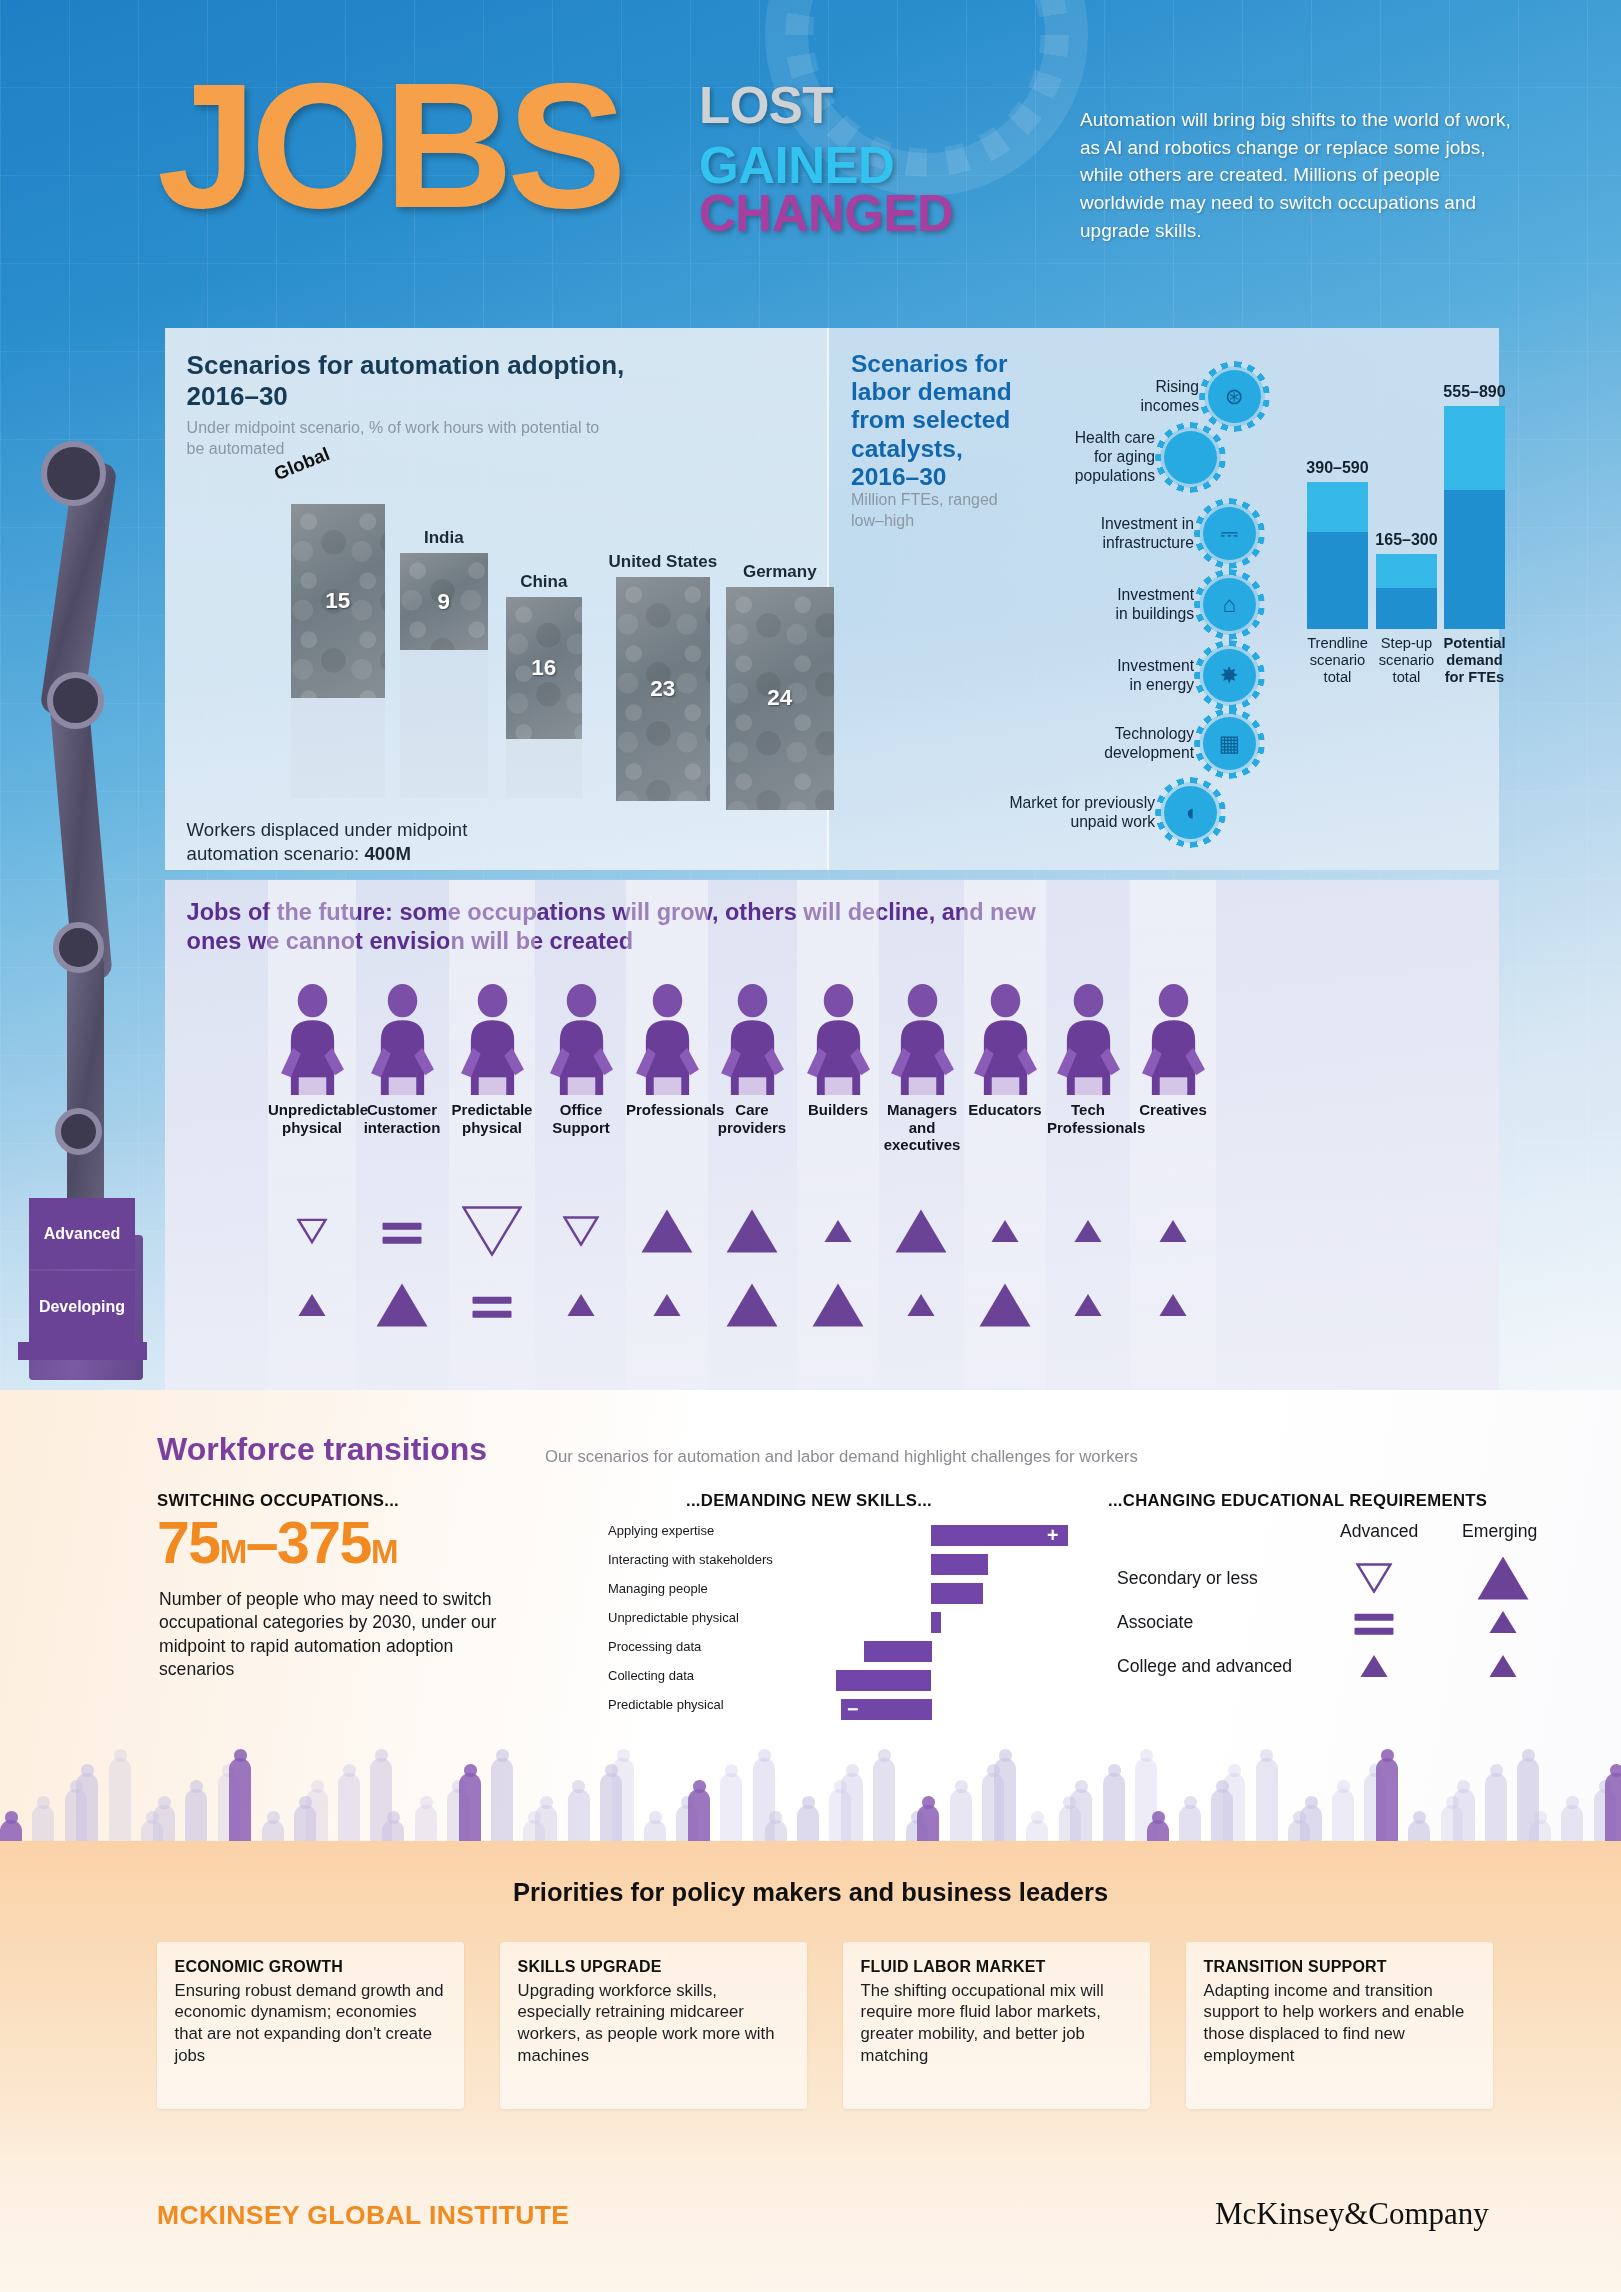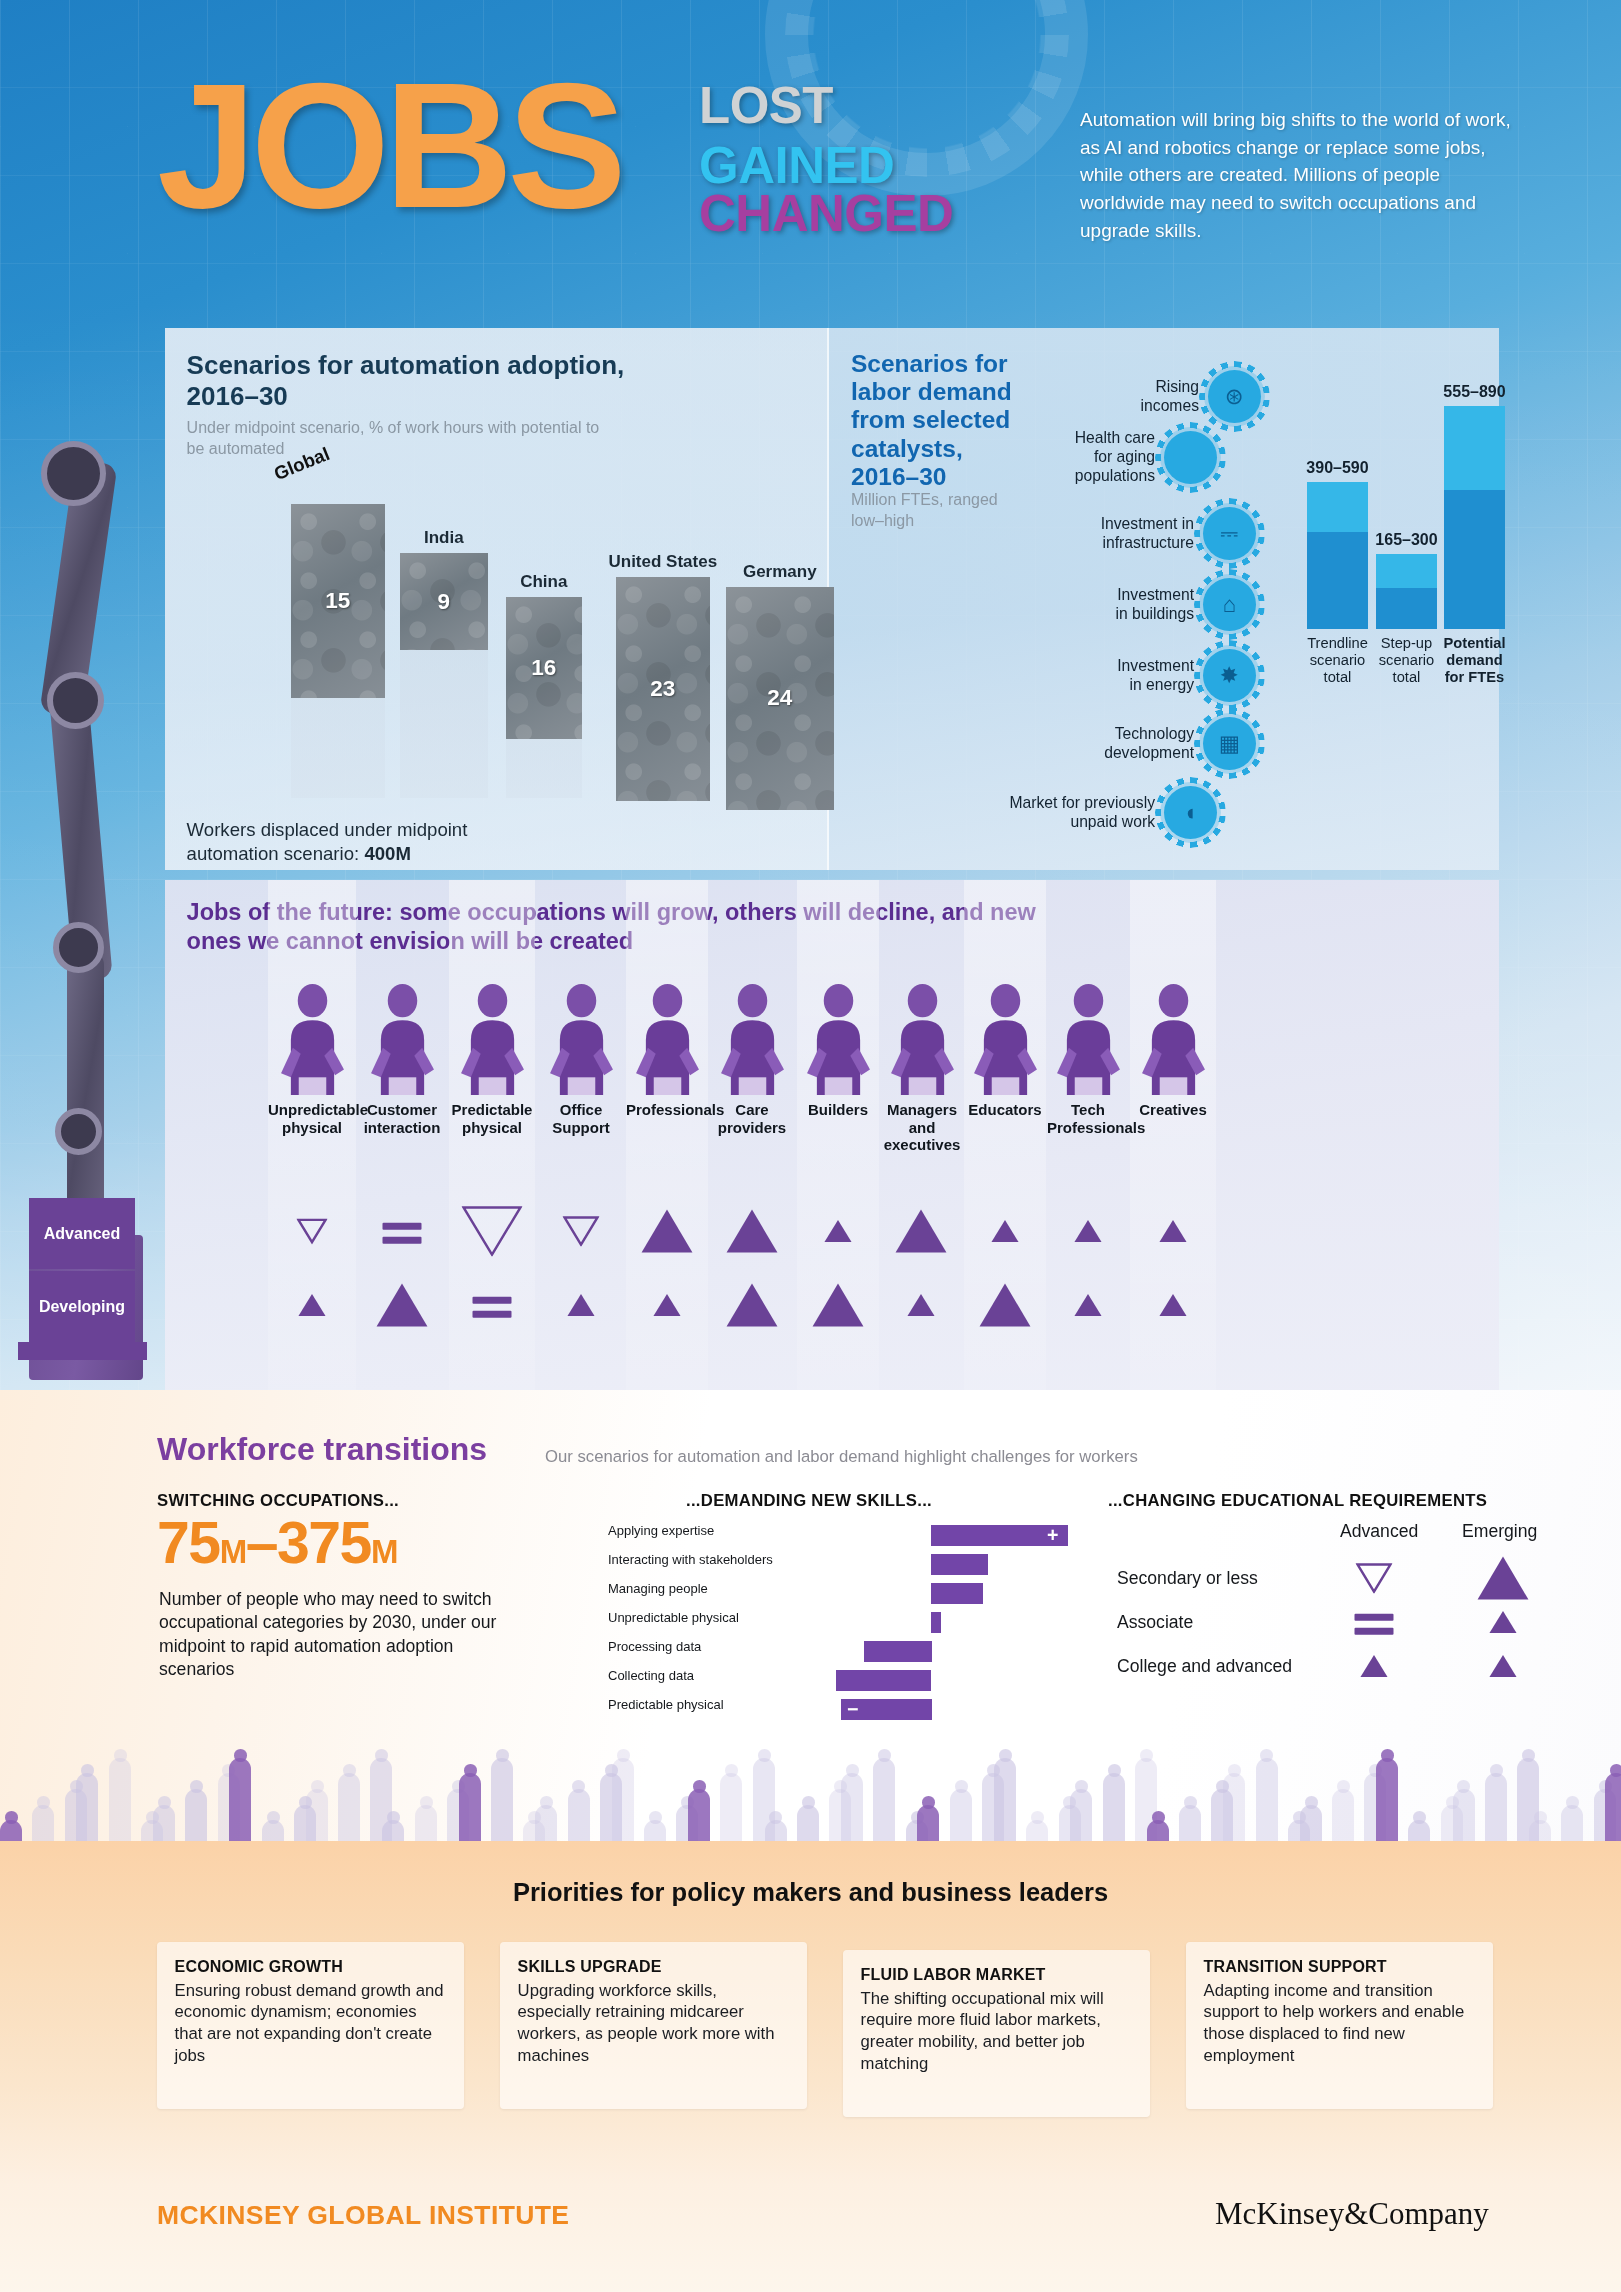--- a/index.html
+++ b/index.html
@@ -754,21 +754,21 @@
   <div class="pri-title">Priorities for policy makers and business leaders</div>
   <div id="pri-cards">
       <div class="card" style="left: 157px;">
         <h4>ECONOMIC GROWTH</h4>
         <p>Ensuring robust demand growth and economic dynamism; economies that are not expanding don't create jobs</p>
       </div>
       <div class="card" style="left: 500px;">
         <h4>SKILLS UPGRADE</h4>
         <p>Upgrading workforce skills, especially retraining midcareer workers, as people work more with machines</p>
       </div>
-      <div class="card" style="left: 843px; margin-top: 8px;">
+      <div class="card" style="left: 843px;">
         <h4>FLUID LABOR MARKET</h4>
         <p>The shifting occupational mix will require more fluid labor markets, greater mobility, and better job matching</p>
       </div>
       <div class="card" style="left: 1186px;">
         <h4>TRANSITION SUPPORT</h4>
         <p>Adapting income and transition support to help workers and enable those displaced to find new employment</p>
       </div>
     </div>
 
   <div class="foot"></div>

